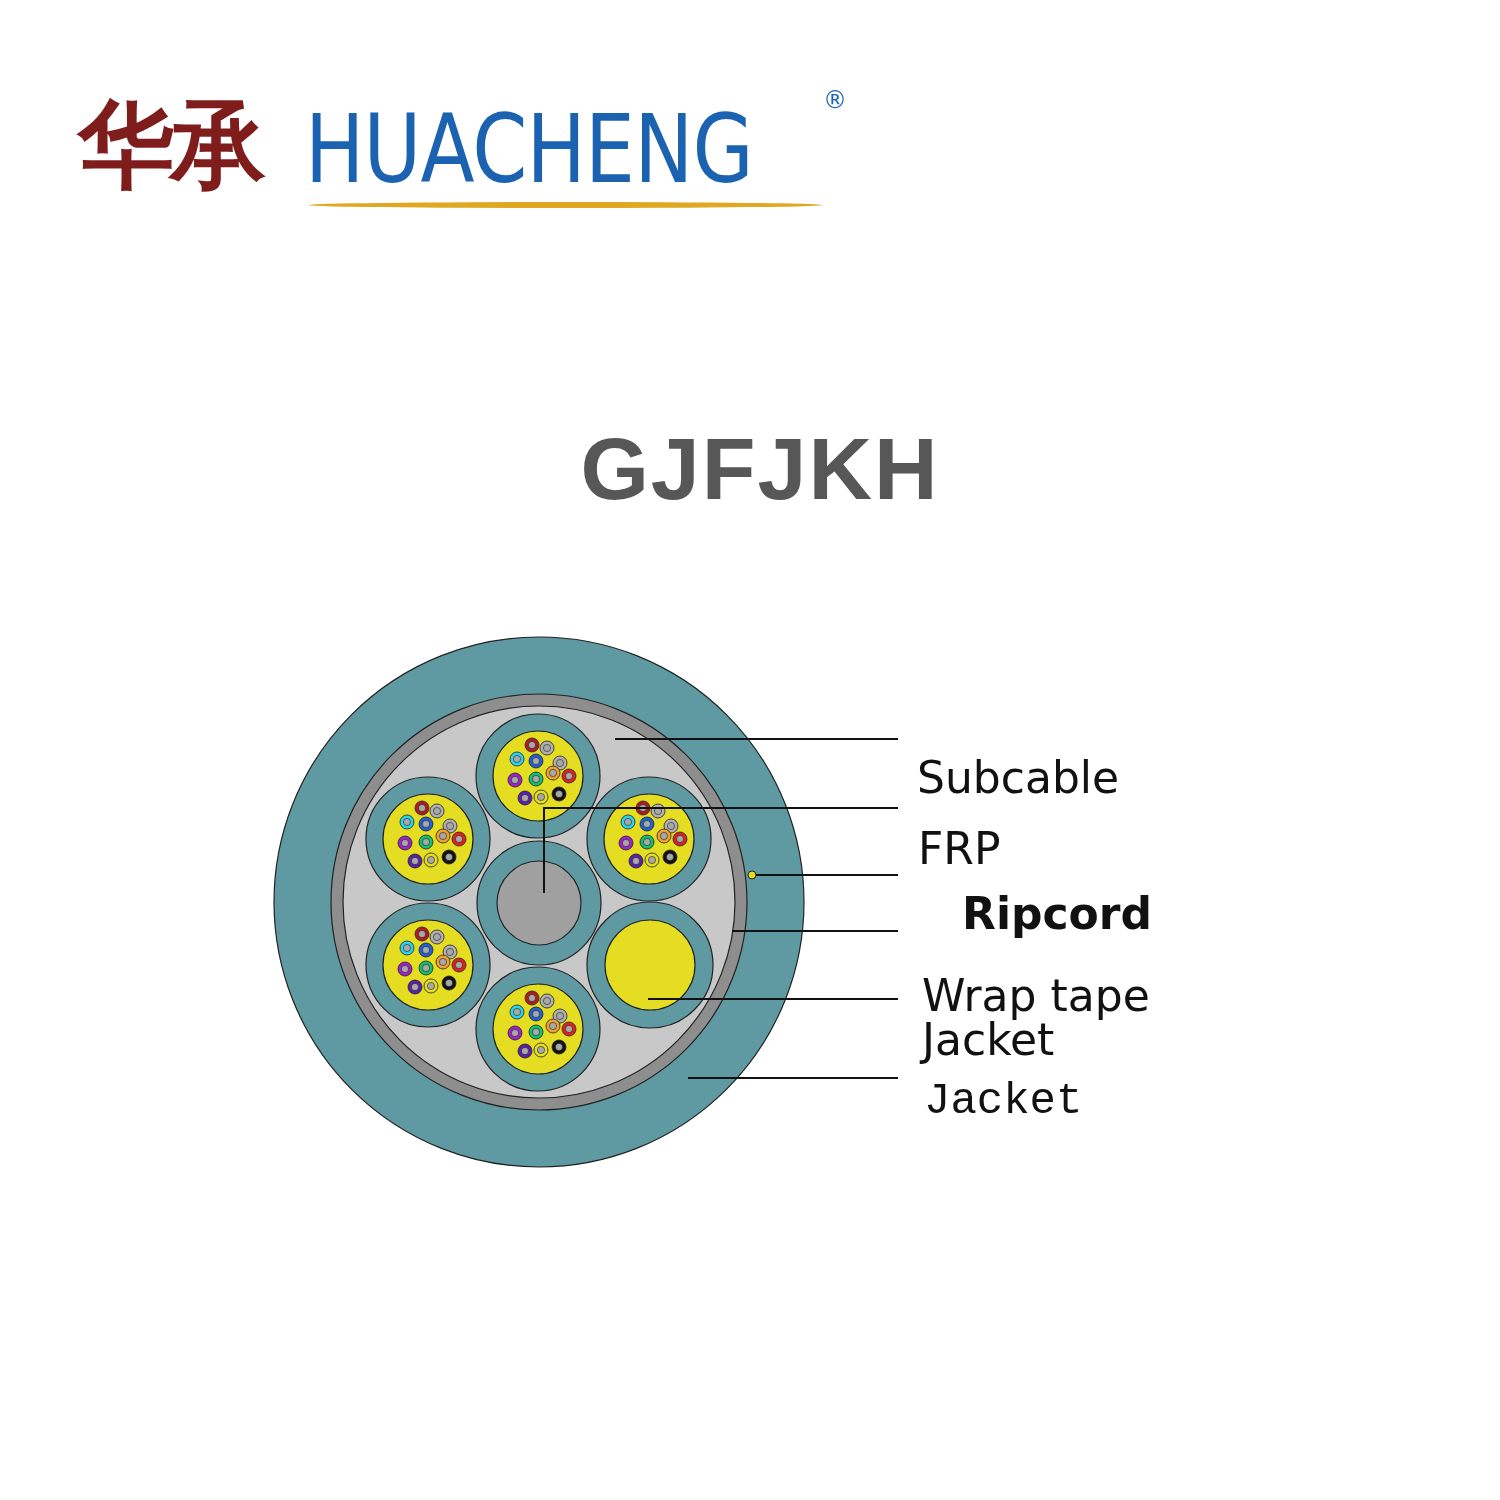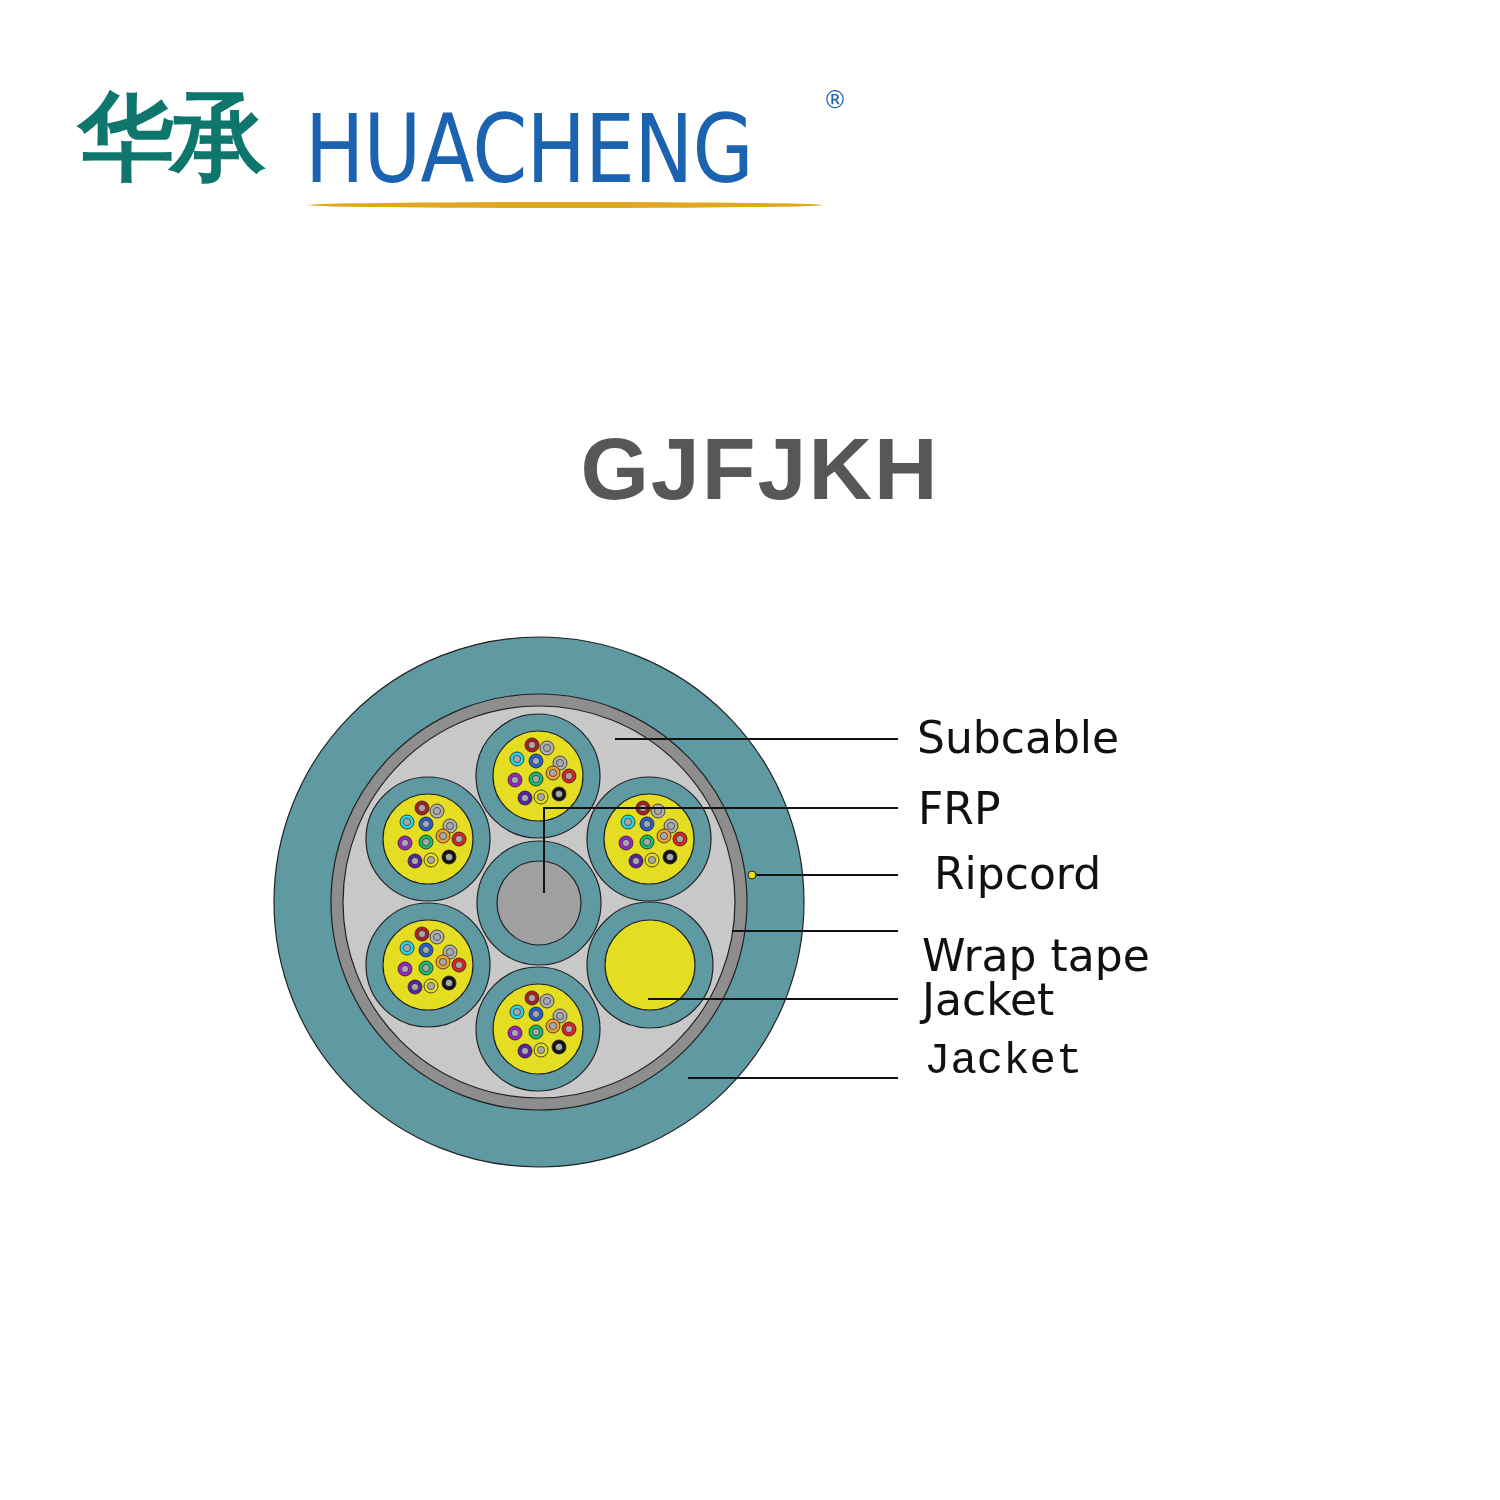--- a/index.html
+++ b/index.html
@@ -1,24 +1,24 @@
 <!DOCTYPE html>
 <html><head>
   <meta charset="utf-8">
   <style>
     html, body { margin: 0; padding: 0; }
     body { width: 1500px; height: 1500px; background: #ffffff; position: relative; overflow: hidden; font-family: "DejaVu Sans", sans-serif; }
     .logo { position: absolute; left: 78px; top: 88px; width: 780px; height: 130px; }
-    .logo-cn { position: absolute; left: 0; top: 2px; font-family: Liberation Mono, monospace; font-weight: bold; font-size: 96px; color: #0f766e; letter-spacing: -4px; line-height: 110px; }
+    .logo-cn { position: absolute; left: 0; top: 2px; font-family: Liberation Sans, sans-serif; font-weight: bold; font-size: 96px; color: #7f1d1d; letter-spacing: -4px; line-height: 110px; }
     .logo-en { position: absolute; left: 227px; top: 12px; font-family: "DejaVu Sans", sans-serif; font-size: 94px; color: #1b62b0; line-height: 100px; letter-spacing: -1px; transform: scaleX(0.84); transform-origin: left top; }
     .logo-reg { position: absolute; left: 745px; top: 0px; font-size: 24px; color: #1b62b0; line-height: 24px; }
     .logo-underline { position: absolute; left: 230px; top: 114px; width: 515px; height: 6px; border-radius: 50%; background: #e0a820; }
     .model-title { position: absolute; left: 0; width: 1520px; top: 418px; text-align: center; font-family: "Liberation Sans", sans-serif; font-weight: bold; font-size: 88px; color: #575757; letter-spacing: 2px; }
     svg.diagram { position: absolute; left: 0; top: 0; }
-    .label { position: absolute; font-family: "DejaVu Sans", sans-serif; font-size: 44px; color: #111111; line-height: 50px; }
+    .label { position: absolute; font-family: "DejaVu Sans", sans-serif; font-size: 44px; color: #111111; line-height: 50px; margin-top: 40px; }
   </style>
 </head>
 <body>
 
 <div class="logo">
   <div class="logo-cn">华承</div>
   <div class="logo-en">HUACHENG</div>
   <div class="logo-reg">®</div>
   <div class="logo-underline"></div>
 </div>
@@ -191,16 +191,16 @@
     <polyline points="544,893 544,808 898,808"></polyline>
     <line x1="756" y1="875" x2="898" y2="875"></line>
     <line x1="732" y1="931" x2="898" y2="931"></line>
     <line x1="648" y1="999" x2="898" y2="999"></line>
     <line x1="688" y1="1078" x2="898" y2="1078"></line>
   </g>
 </svg>
 
 <div class="label" style="left:917px; top:713px;">Subcable</div>
 <div class="label" style="left:918px; top:784px;text-align:center;">FRP</div>
-<div class="label" style="left:934px; top:849px;">Ripcord</div>
+<div class="label" style="left:962px; top:849px;font-weight:bold;">Ripcord</div>
 <div class="label" style="left:922px; top:931px;">Wrap tape</div>
 <div class="label" style="left:922px; top:975px;">Jacket</div>
 <div class="label" style="left:924px; top:1036px;font-family:Liberation Mono, monospace;">Jacket</div>
 
 </body></html>

